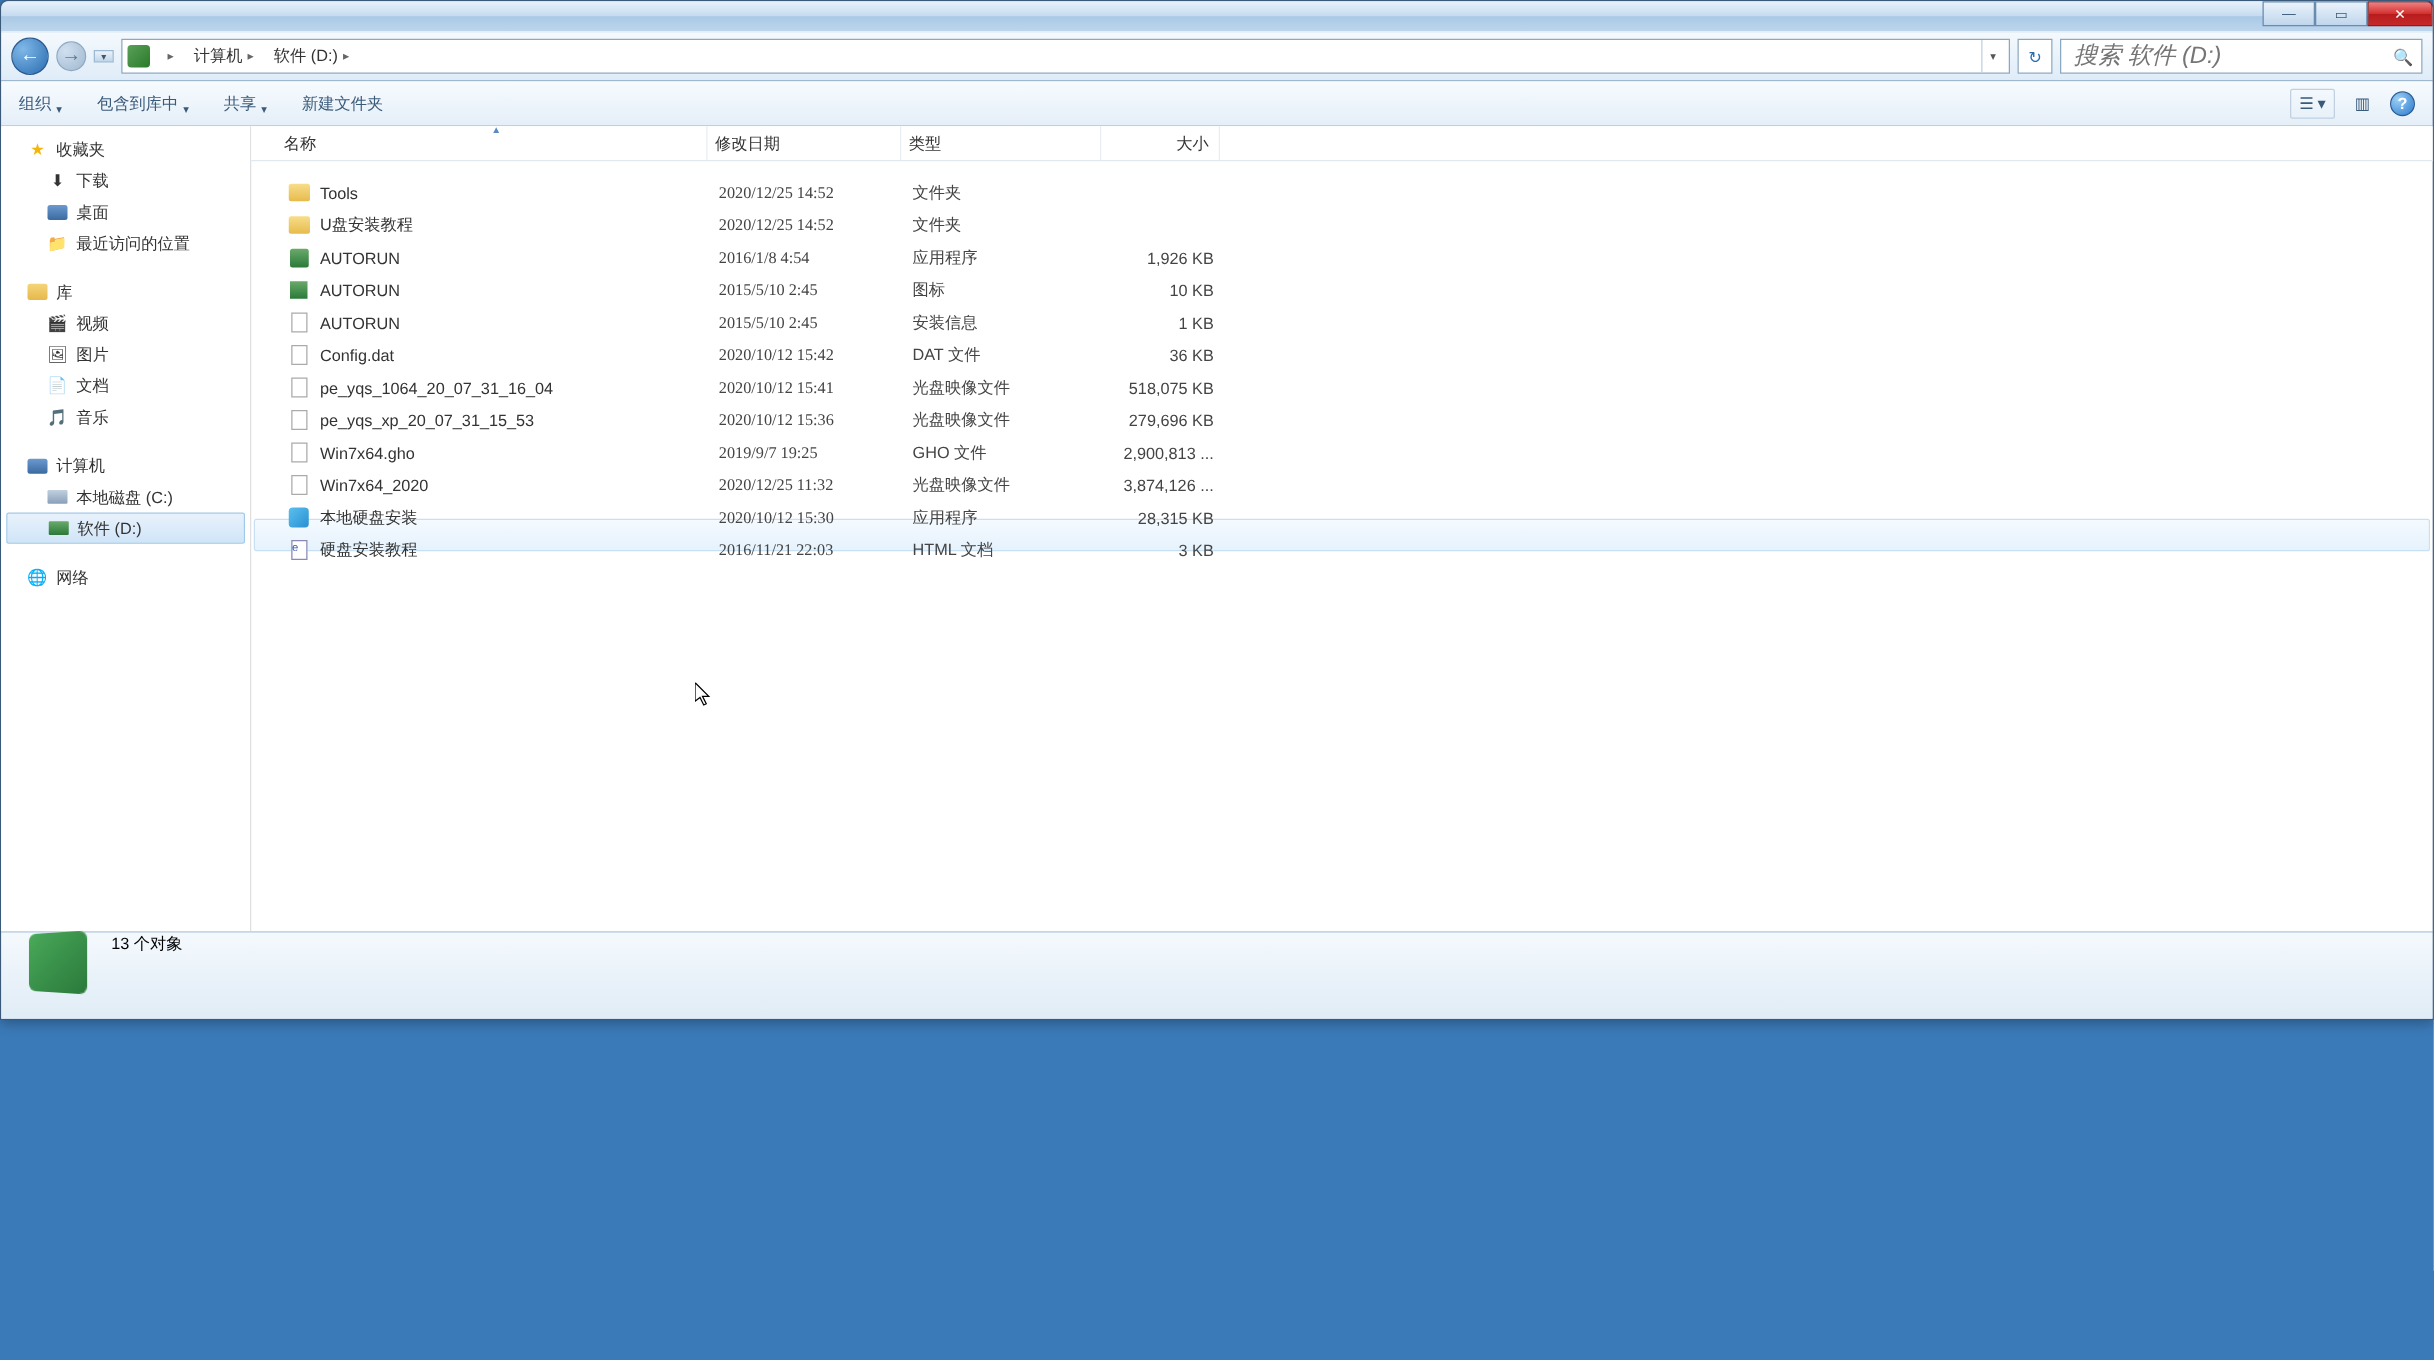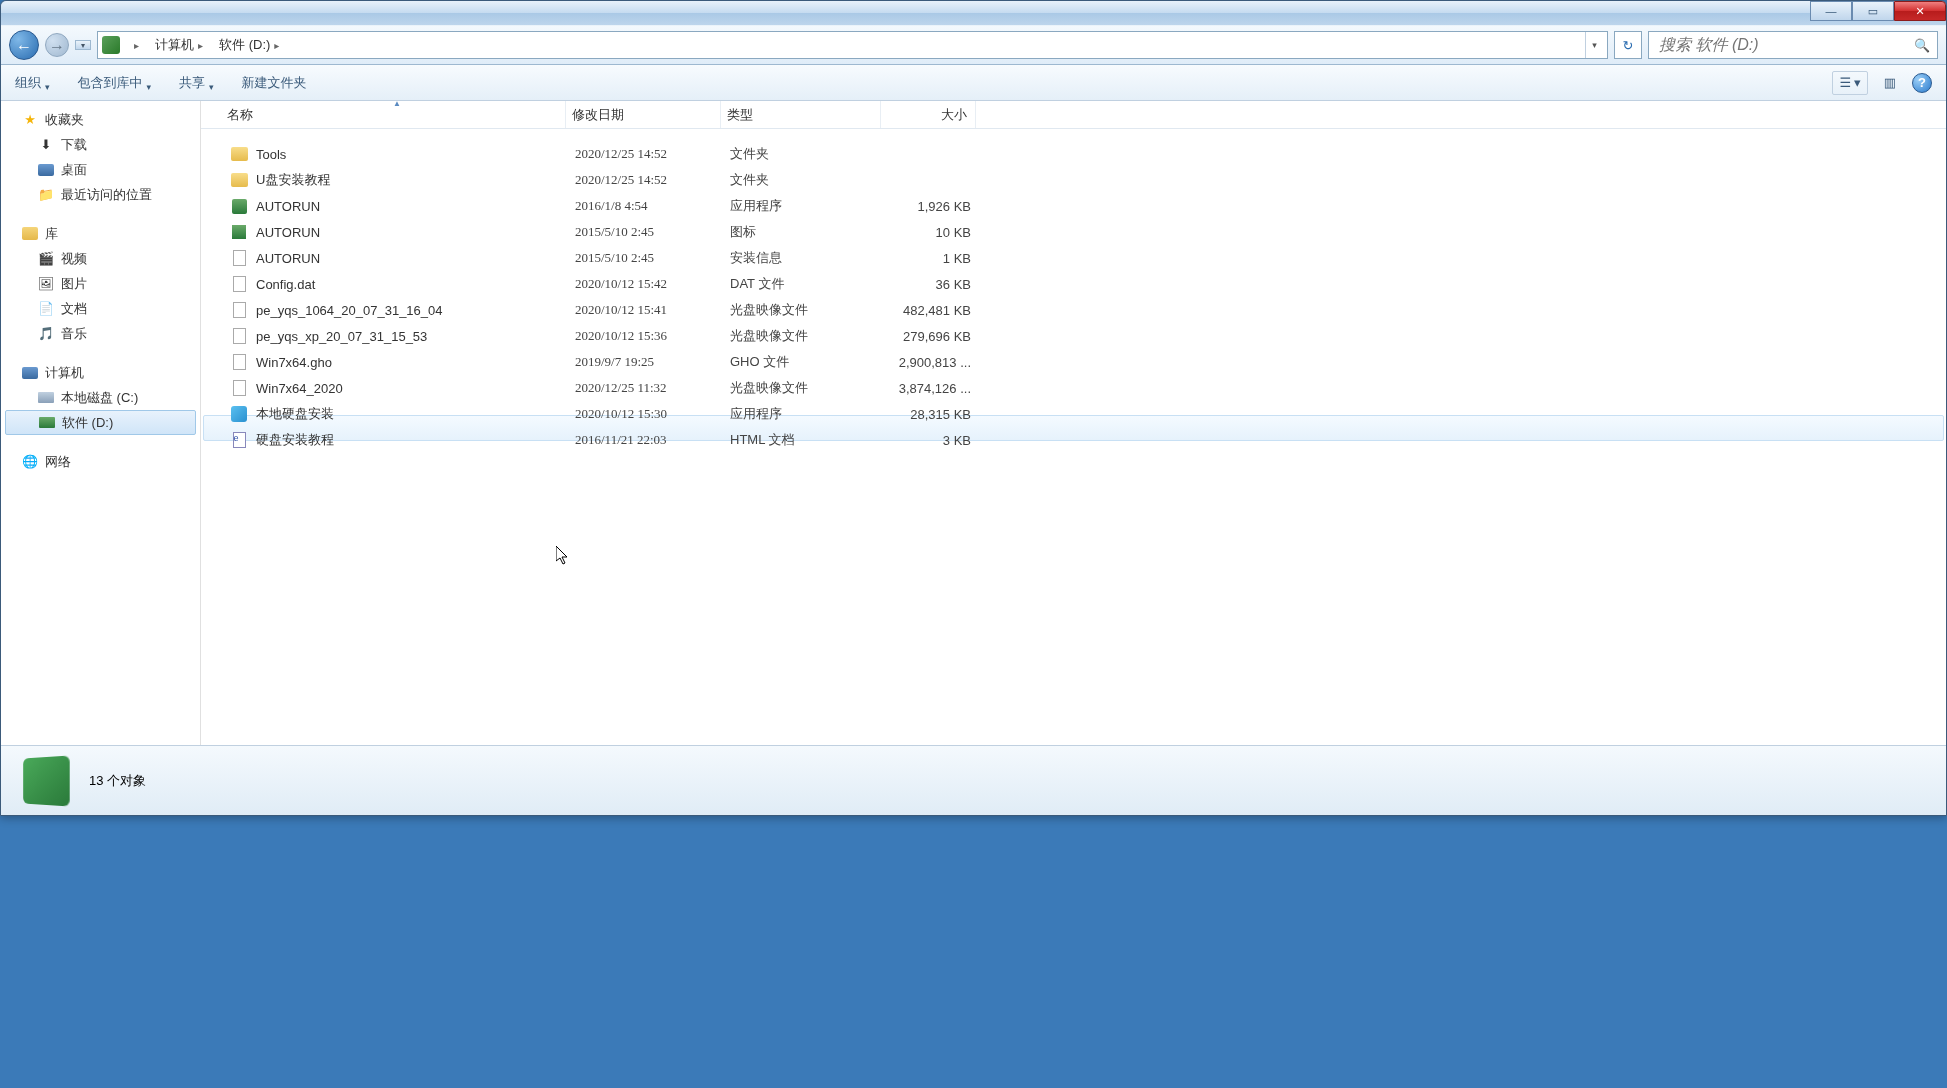--- a/index.html
+++ b/index.html
@@ -116,21 +116,21 @@
   border: 1px solid #8aa8c0;
   background: #fff;
   display: flex; align-items: center;
   padding: 0 6px 0 10px;
 }
 .searchbox input {
   border: none; outline: none;
   flex: 1;
   font-style: italic;
   color: #888;
-  font-size: 16px;
+  font-size: 19px;
 }
 .search-icon { color: #2a6cb0; }
 .toolbar {
   height: 36px;
   background: linear-gradient(to bottom, #f7fbfe 0%, #e5eff8 100%);
   border-bottom: 1px solid #c0d0e0;
   display: flex; align-items: center;
   padding: 0 14px;
   gap: 28px;
   color: #3a5a7a;
@@ -217,21 +217,21 @@
 .ic-exe { background: linear-gradient(#6aaa6a,#2a7a3a); width:15px;height:15px; border-radius:2px;}
 .ic-txt { background: #fff; border: 1px solid #aaa; width: 13px; height: 16px; }
 .ic-iso { background: #fff; border: 1px solid #aaa; width: 13px; height: 16px; position:relative;}
 .ic-ico { background: linear-gradient(#6aaa6a,#2a7a3a); width:14px;height:14px;}
 .ic-html { background: #fff; border: 1px solid #88b; width:13px;height:16px; color:#35a; font-size:9px;}
 .ic-app { background: linear-gradient(135deg,#5ac0f0,#2a90d0); width:16px;height:16px; border-radius:3px;}
 .statusbar {
   height: 70px;
   background: linear-gradient(to bottom,#f4f9fd,#e0ecf6);
   border-top: 1px solid #c0d0e0;
-  display: flex; align-items: center;
+  display: flex; align-items: flex-start;
   padding: 0 20px;
   gap: 20px;
 }
 .status-icon {
   width: 48px; height: 48px;
   background: linear-gradient(135deg,#4aaa5a,#2a7a3a);
   border-radius: 6px;
   display:flex;align-items:center;justify-content:center;
   transform: perspective(100px) rotateY(-15deg);
 }
@@ -463,21 +463,21 @@
           </div>
           <div class="row">
             <div class="cell cell-name">
               <span class="ficon">
                 <span class="ic-iso"></span>
               </span>
               <span>pe_yqs_1064_20_07_31_16_04</span>
             </div>
             <div class="cell cell-date">2020/10/12 15:41</div>
             <div class="cell cell-type">光盘映像文件</div>
-            <div class="cell cell-size">482,481 KB</div>
+            <div class="cell cell-size">518,075 KB</div>
           </div>
           <div class="row">
             <div class="cell cell-name">
               <span class="ficon">
                 <span class="ic-iso"></span>
               </span>
               <span>pe_yqs_xp_20_07_31_15_53</span>
             </div>
             <div class="cell cell-date">2020/10/12 15:36</div>
             <div class="cell cell-type">光盘映像文件</div>

